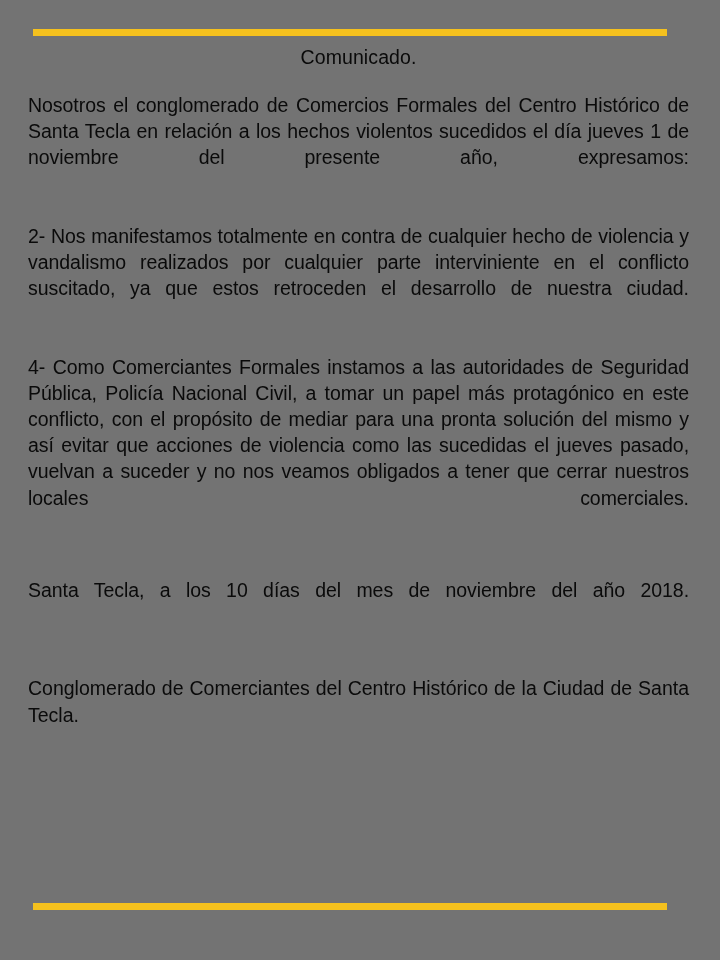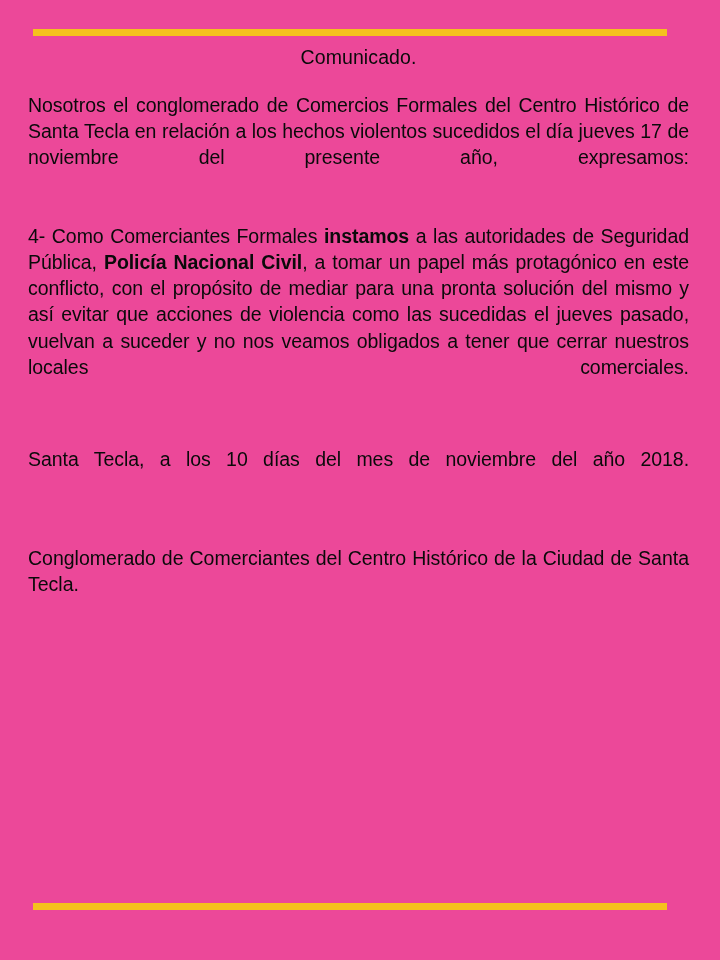--- a/index.html
+++ b/index.html
@@ -14,21 +14,21 @@
     font-family: "Liberation Sans", "DejaVu Sans", sans-serif;
     color: #0a0a0a;
     overflow: hidden;
   }
 
   .page {
     position: relative;
     width: 720px;
     height: 960px;
     box-sizing: border-box;
-    background: #ec4899;
+    background: #737373;
   }
 
   
   .rule {
     position: absolute;
     left: 33px;
     width: 634px;
     height: 7px;
     background: #F5C11E;
   }
@@ -66,21 +66,21 @@
 
   
   .para::after {
     content: "";
     display: inline-block;
     width: 100%;
   }
 
   .para b,
   .para strong {
-    font-weight: 700;
+    font-weight: 400;
   }
 
   .gap-lg { margin-bottom: 40px; }
   .gap-xl { margin-bottom: 46px; }
 
   .closing {
     text-align: justify;
     text-justify: inter-word;
     font-size: 19.5px;
     line-height: 26.2px;
@@ -96,23 +96,24 @@
 <body>
 
 <div class="page">
 
   <div class="rule rule-top"></div>
 
   <div class="doc-body">
 
     <div class="doc-title">Comunicado.</div>
 
-    <p class="para">Nosotros el conglomerado de Comercios Formales del Centro Histórico de Santa Tecla en relación a los hechos violentos sucedidos el día jueves 17 de noviembre del presente año, expresamos:</p>
+    <p class="para">Nosotros el conglomerado de Comercios Formales del Centro Histórico de Santa Tecla en relación a los hechos violentos sucedidos el día jueves 1 de noviembre del presente año, expresamos:</p>
 
 
+    <p class="para"><span>2-</span> <span>Nos manifestamos totalmente en contra de cualquier hecho de violencia y vandalismo realizados por cualquier parte interviniente en el conflicto suscitado, ya que estos retroceden el desarrollo de nuestra ciudad.</span></p>
 
 
     <p class="para gap-lg"><span>4-</span> <span>Como Comerciantes Formales </span><b>instamos</b><span> a las autoridades de Seguridad Pública, </span><b>Policía Nacional Civil</b><span>, a tomar un papel más protagónico en este conflicto, con el propósito de mediar para una pronta solución del mismo y así evitar que acciones de violencia como las sucedidas el jueves pasado, vuelvan a suceder y no nos veamos obligados a tener que cerrar nuestros locales comerciales.</span></p>
 
     <p class="para gap-xl">Santa Tecla, a los 10 días del mes de noviembre del año 2018.</p>
 
     <p class="closing">Conglomerado de Comerciantes del Centro Histórico de la Ciudad de Santa Tecla.</p>
 
   </div>
 

